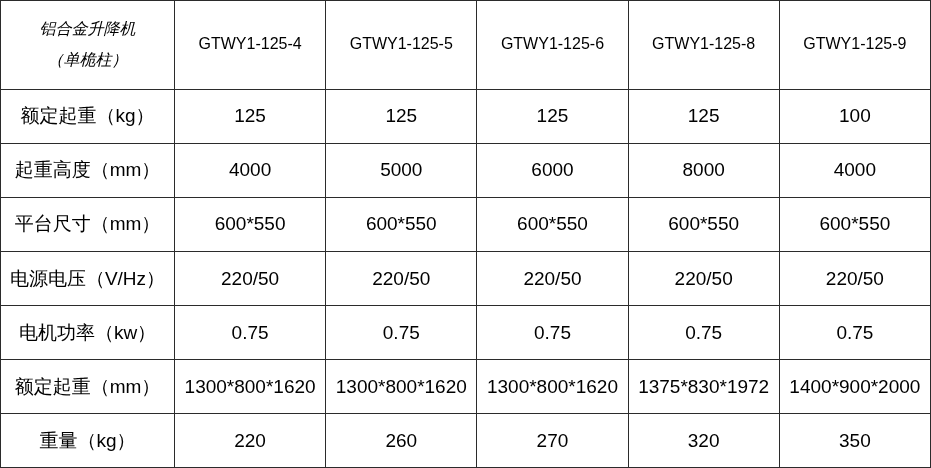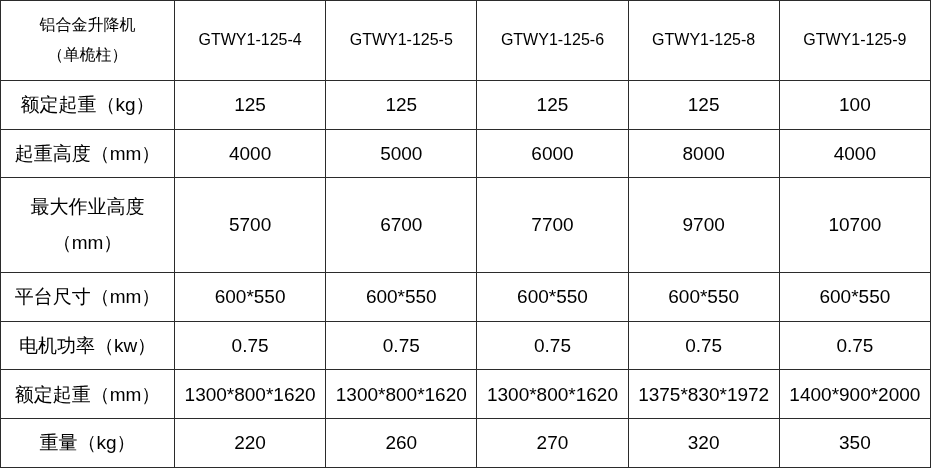--- a/index.html
+++ b/index.html
@@ -29,20 +29,21 @@
     word-break: break-all;
   }
   .spec-table td.label {
     width: 165px;
   }
   .spec-table tr.header td {
     font-size: 16px;
   }
   .spec-table td.twoline {
     line-height: 1.9;
+    font-style: italic;
   }
   .spec-table tr.tall td {
     height: 86px;
   }
   .spec-table tr.head-row td {
     height: 72px;
   }
   .spec-table tr.normal td {
     height: 42px;
   }
@@ -75,41 +76,38 @@
 
     <tr class="normal">
       <td class="label">起重高度（mm）</td>
       <td>4000</td>
       <td>5000</td>
       <td>6000</td>
       <td>8000</td>
       <td>4000</td>
     </tr>
 
-    <tr class="tall">
-      <td class="label twoline">
-        <div>最大作业高度</div>
-        <div>（mm）</div>
-      </td>
-      <td>5700</td>
-      <td>6700</td>
-      <td>7700</td>
-      <td>9700</td>
-      <td>10700</td>
-    </tr>
 
     <tr class="normal">
       <td class="label">平台尺寸（mm）</td>
       <td>600*550</td>
       <td>600*550</td>
       <td>600*550</td>
       <td>600*550</td>
       <td>600*550</td>
     </tr>
 
+    <tr class="normal">
+      <td class="label">电源电压（V/Hz）</td>
+      <td>220/50</td>
+      <td>220/50</td>
+      <td>220/50</td>
+      <td>220/50</td>
+      <td>220/50</td>
+    </tr>
 
     <tr class="normal">
       <td class="label">电机功率（kw）</td>
       <td>0.75</td>
       <td>0.75</td>
       <td>0.75</td>
       <td>0.75</td>
       <td>0.75</td>
     </tr>
 

